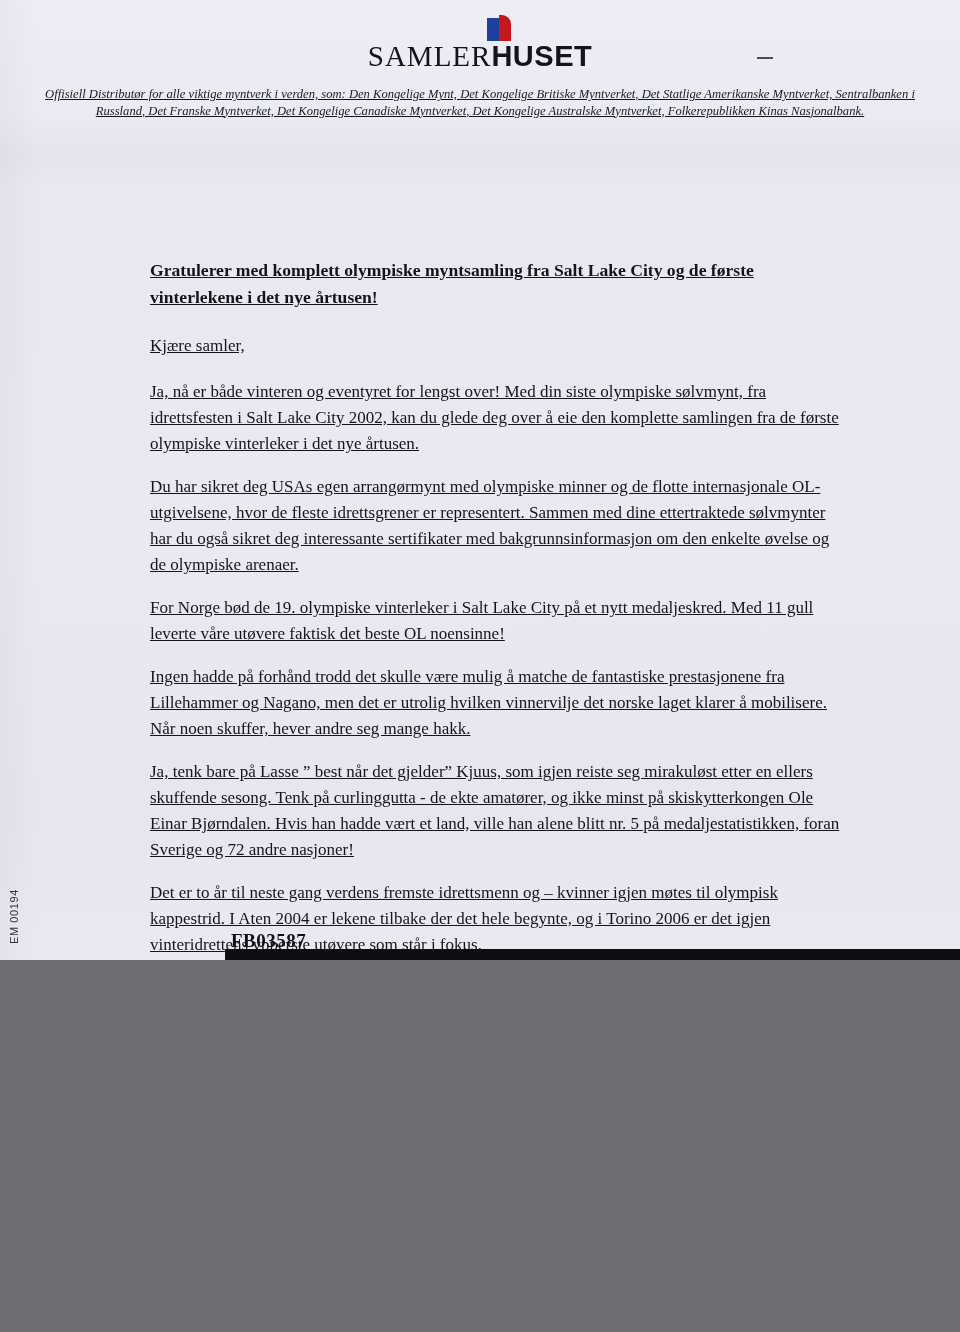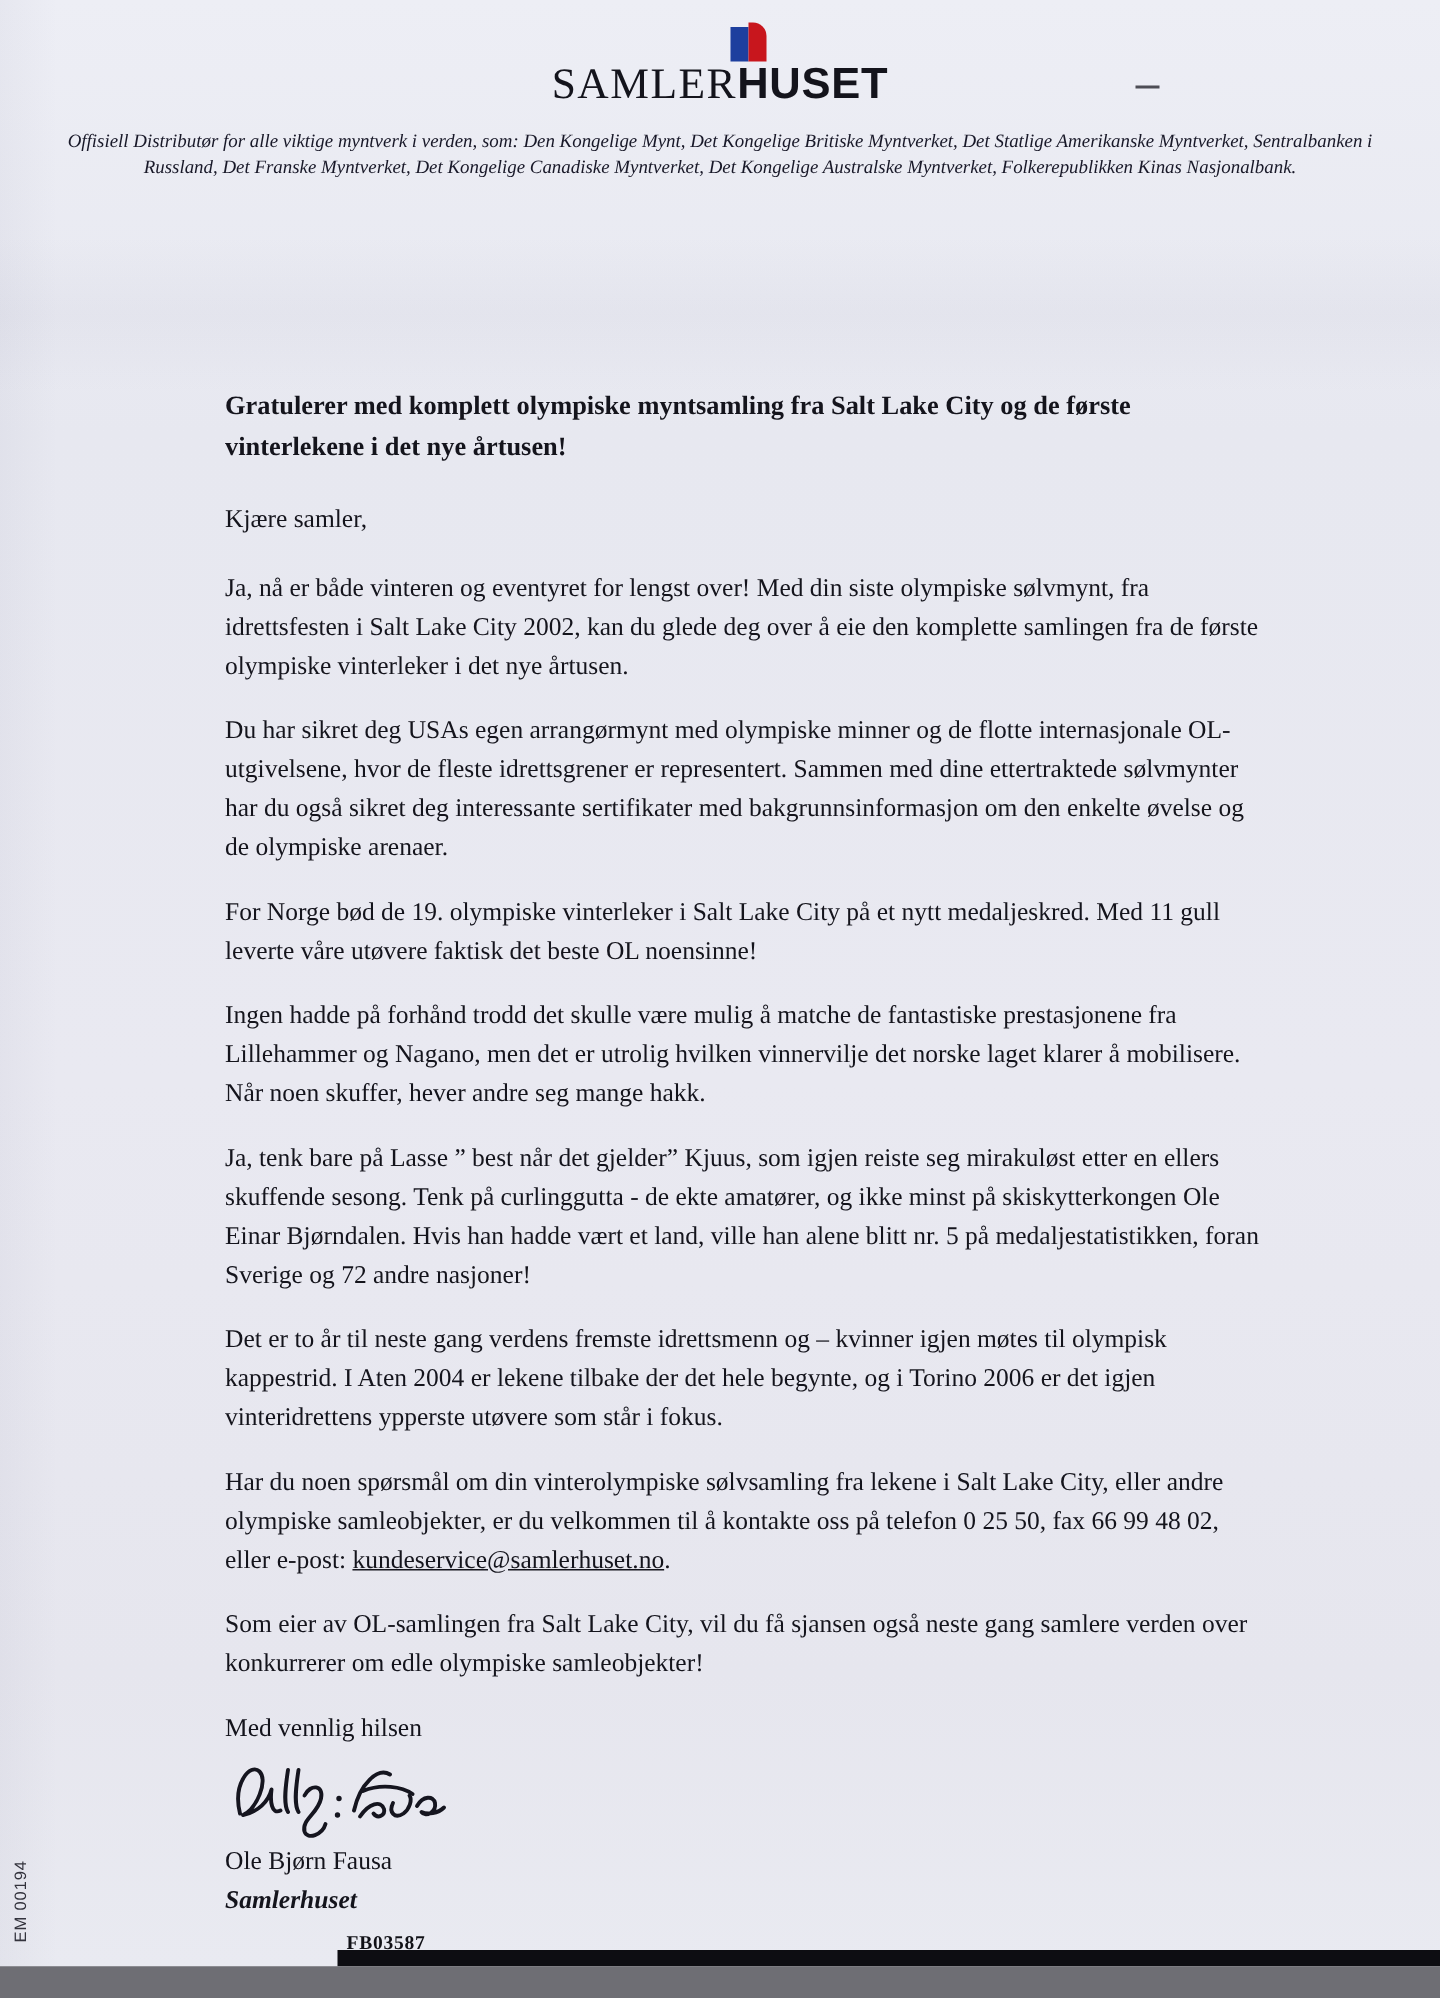--- a/index.html
+++ b/index.html
@@ -4,26 +4,27 @@
 <title>Samlerhuset — scanned letter</title>
 <style>
   html, body {
     margin: 0;
     padding: 0;
     background: #6e6e74;
   }
   .page {
     position: relative;
     width: 960px;
-    height: 1311px;
+    height: 960px;
     margin: 0 auto;
     overflow: hidden;
     background: linear-gradient(180deg, #edeef5 0%, #e7e8f0 22%, #e9e9f1 55%, #e6e6ee 85%, #e9eaf1 100%);
     color: #14141c;
     font-family: "Liberation Serif", "DejaVu Serif", serif;
+    text-decoration: underline;
   }
   
   .page::before {
     content: "";
     position: absolute;
     inset: 0;
     pointer-events: none;
     background:
       linear-gradient(90deg, rgba(120,120,150,0.06) 0%, rgba(0,0,0,0) 4%),
       linear-gradient(180deg, rgba(0,0,0,0) 12%, rgba(130,130,160,0.05) 16%, rgba(0,0,0,0) 20%);
@@ -127,21 +128,21 @@
     position: absolute;
     left: 225px; right: 0; bottom: 0;
     height: 11px;
     background: #0d0d12;
   }
   .bottom-code {
     position: absolute;
     left: 231px;
     bottom: 8px;
     font-weight: 700;
-    font-size: 13px;
+    font-size: 19px;
     letter-spacing: 0.5px;
     color: #101016;
   }
 </style>
 </head>
 <body>
 
 <div class="page">
 
   <span class="scan-dash"></span>

